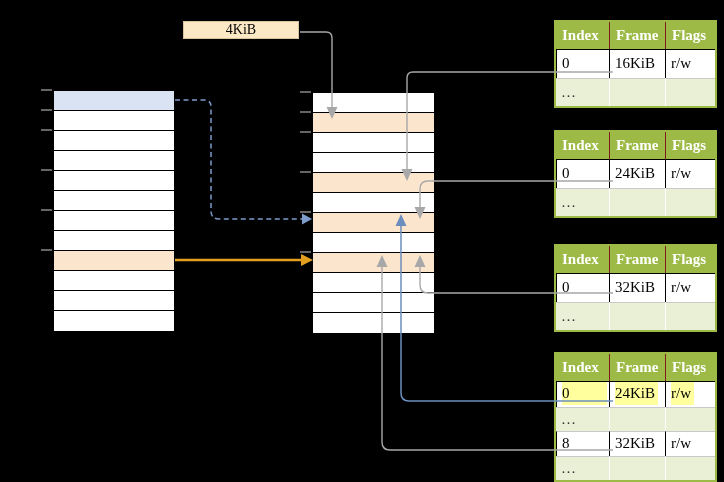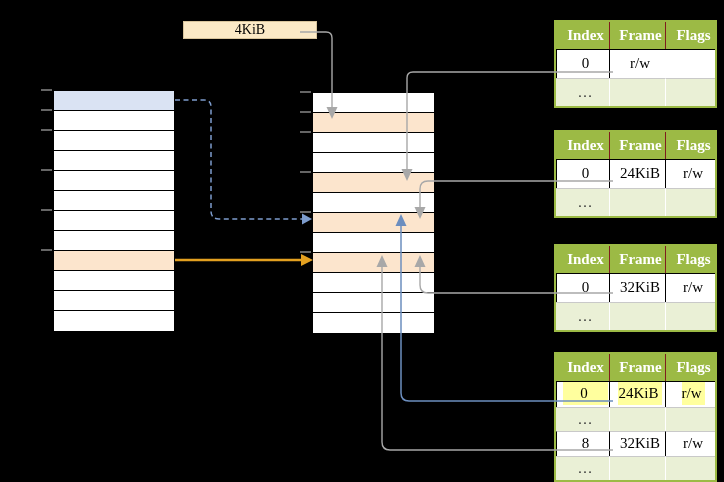--- a/index.html
+++ b/index.html
@@ -3,35 +3,35 @@
 <meta charset="utf-8">
 <style>
   html,body{margin:0;padding:0;}
   body{
     width:724px;height:482px;position:relative;overflow:hidden;
     background:var(--background,#000);
     font-family:"Liberation Serif","DejaVu Serif",serif;
   }
   
   #label-4kib{
-    position:absolute;left:183px;top:21px;width:134px;height:18px;
+    position:absolute;left:183px;top:21px;width:116px;height:18px;
     background:var(--label-cream,#fbe9c6);border:1px solid #d8c49c;box-sizing:border-box;
     text-align:center;line-height:16px;font-size:14px;color:#000;z-index:2;
   }
   
   .stack{position:absolute;border:1px solid #000;box-sizing:content-box;z-index:1;background:#fff;}
   #left-stack{left:53px;top:90px;width:120px;}
   #middle-stack{left:312px;top:92px;width:121px;}
   .stack .mrow{height:20px;box-sizing:border-box;border-bottom:1px solid #000;background:#fff;}
   .stack .mrow:last-child{border-bottom:none;}
   .stack .mrow.blue{background:var(--page-blue,#dae3f3);}
   .stack .mrow.orange{background:var(--frame-orange,#fce5cd);}
   
   .pt-table{position:absolute;left:554px;width:163px;border:2px solid var(--table-header-green,#9cba45);
-    box-sizing:border-box;background:#fff;z-index:2;text-align:center;}
+    box-sizing:border-box;background:#fff;z-index:2;}
   .pt-table.t0{top:20px;} .pt-table.t1{top:130px;} .pt-table.t2{top:244px;} .pt-table.t3{top:352px;}
   .pt-row{display:grid;grid-template-columns:53px 56px 50px;}
   .pt-row.r-head{background:var(--table-header-green,#9cba45);border-bottom:1px solid #000;}
   .pt-row.r-head .cell{
     color:#fff;font-weight:bold;font-size:15px;line-height:27px;height:27px;
     padding-left:6px;border-left:1px solid #7f1d1d;box-sizing:border-box;overflow:hidden;}
   .pt-row .cell:first-child{border-left:none;}
   .pt-row.r-body .cell{
     font-size:15px;height:28px;line-height:27px;padding-left:5px;color:#000;
     border-left:1px solid #000;box-sizing:border-box;overflow:hidden;white-space:nowrap;}
@@ -79,20 +79,21 @@
   </div>
 
 <div class="pt-table t0">
     <div class="pt-row r-head">
       <div class="cell">Index</div>
       <div class="cell">Frame</div>
       <div class="cell">Flags</div>
     </div>
     <div class="pt-row r-body">
       <div class="cell">0</div>
+      <div class="cell">16KiB</div>
       <div class="cell">r/w</div>
     </div>
     <div class="pt-row r-body r-alt">
       <div class="cell">…</div>
       <div class="cell"></div>
       <div class="cell"></div>
     </div>
   </div>
 <div class="pt-table t1">
     <div class="pt-row r-head">

